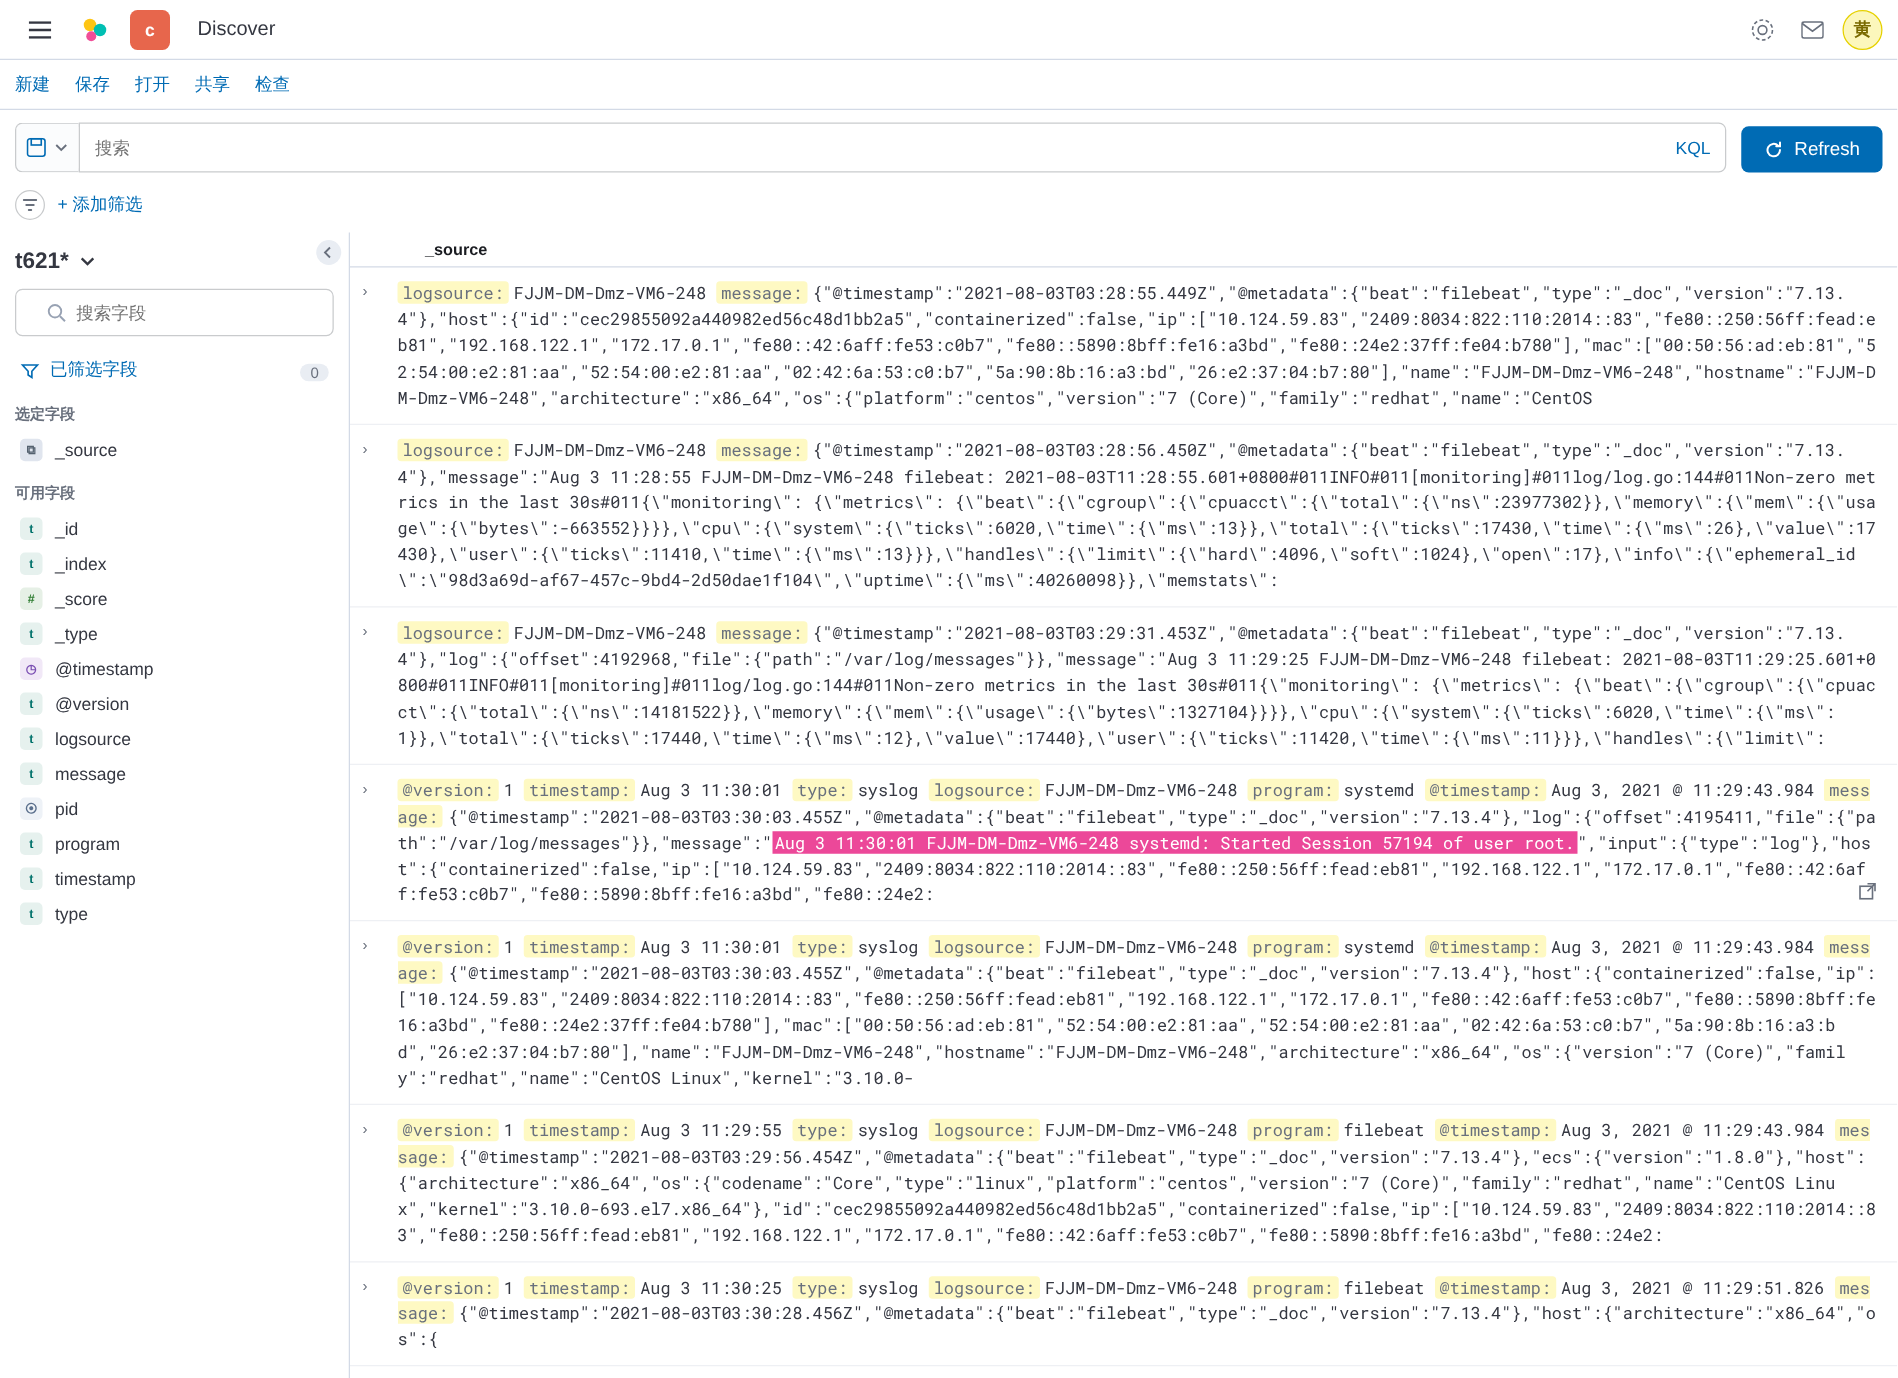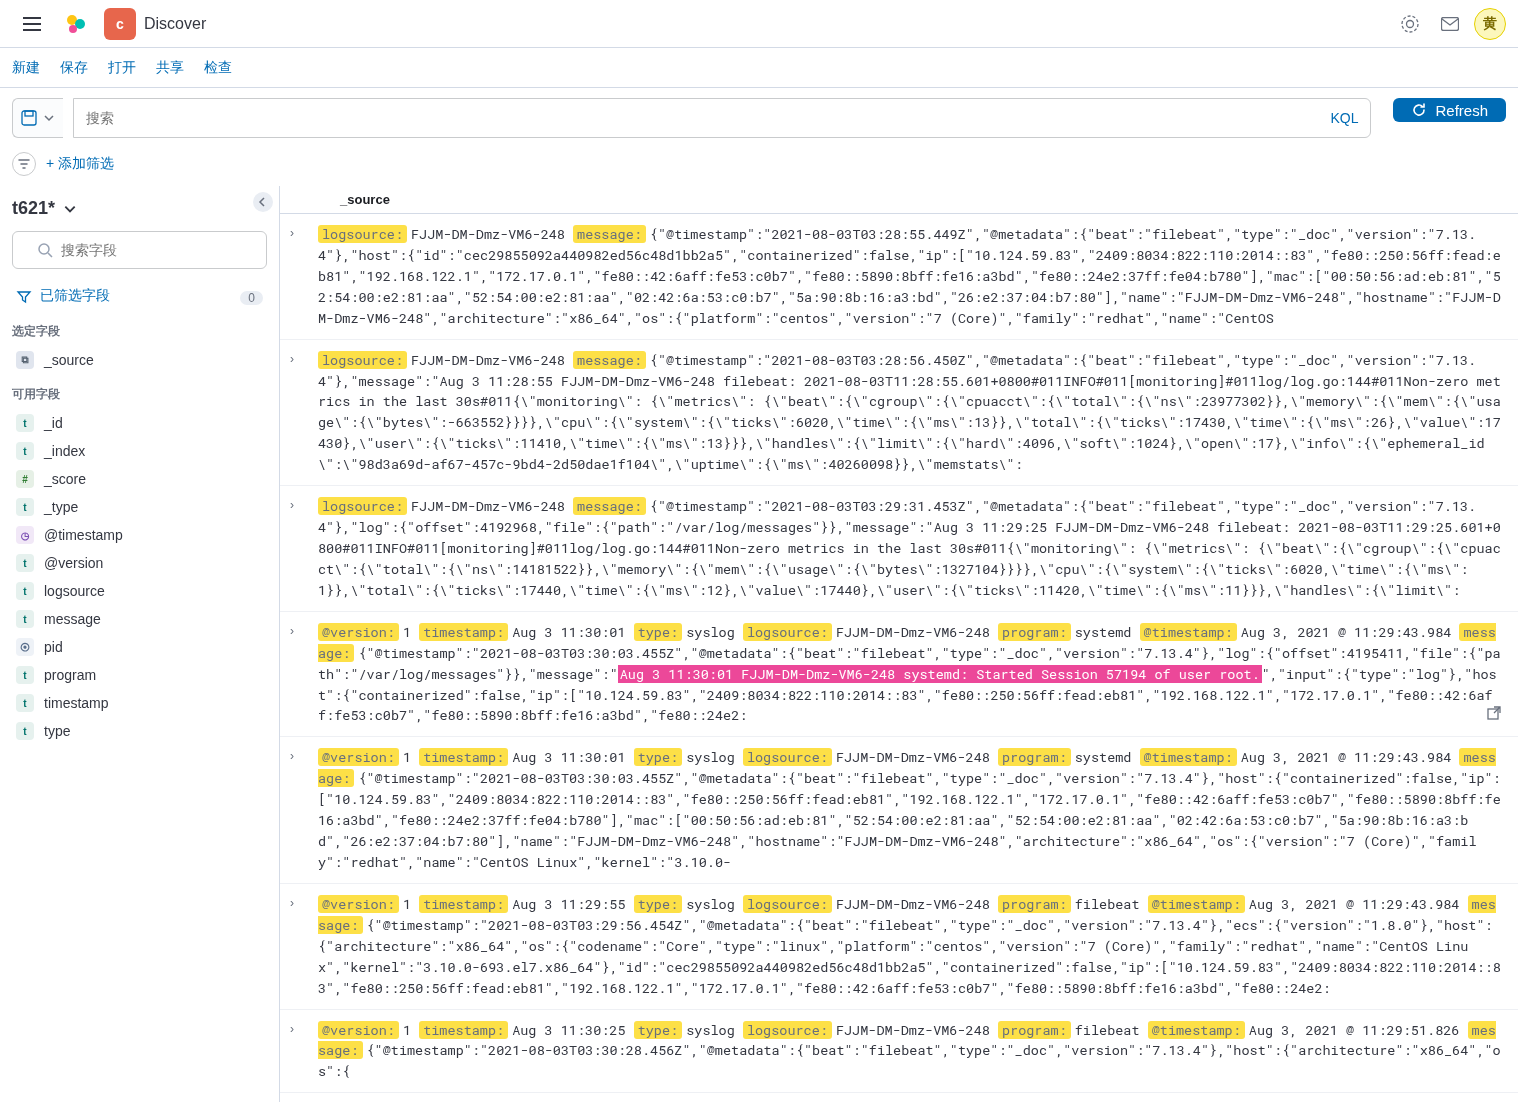--- a/index.html
+++ b/index.html
@@ -3,36 +3,36 @@
 <meta charset="utf-8">
 <style>
 * { box-sizing: border-box; margin: 0; padding: 0; }
 body { font-family: -apple-system, BlinkMacSystemFont, "Segoe UI", Helvetica, Arial, sans-serif; font-size: 14px; color: #343741; background: #fff; }
 
 
 .topbar { display: flex; align-items: center; height: 48px; border-bottom: 1px solid #d3dae6; padding: 0 8px; }
 .topbar .hamburger { width: 48px; height: 48px; display: flex; align-items: center; justify-content: center; cursor: pointer; }
 .topbar .logo { width: 32px; height: 32px; display: flex; align-items: center; justify-content: center; margin: 0 4px; }
 .topbar .space { width: 32px; height: 32px; background: #e7664c; border-radius: 6px; color: #fff; display: flex; align-items: center; justify-content: center; font-weight: 600; margin: 0 8px; }
-.topbar .breadcrumb { font-size: 16px; color: #343741; }
+.topbar .breadcrumb { margin-left: 14px; font-size: 16px; color: #343741; }
 .topbar .spacer { flex: 1; }
 .topbar .icon-btn { width: 40px; height: 40px; display: flex; align-items: center; justify-content: center; cursor: pointer; color: #343741; }
 .avatar { width: 32px; height: 32px; border-radius: 50%; background: #fcf7bc; color: #7a6a00; display: flex; align-items: center; justify-content: center; font-weight: 600; border: 1px solid #e6d100; }
 
 
 .actionbar { display: flex; align-items: center; gap: 20px; height: 40px; padding: 0 12px; border-bottom: 1px solid #d3dae6; }
 .actionbar a { color: #006bb4; text-decoration: none; font-size: 14px; cursor: pointer; text-align: right; }
 
 
-.searchrow { display: flex; align-items: flex-start; padding: 10px 12px; gap: 10px; }
+.searchrow { display: flex; align-items: flex-end; padding: 10px 12px; gap: 0; }
 .picker { display: flex; align-items: center; border: 1px solid #c9cbcd; border-right: none; border-radius: 6px 0 0 6px; height: 40px; padding: 0 8px; background: #fbfcfd; cursor: pointer; }
 .searchbox { flex: 1; display: flex; align-items: center; border: 1px solid #c9cbcd; border-radius: 0 6px 6px 0; height: 40px; padding: 0 12px; }
 .searchbox input { border: none; outline: none; flex: 1; font-size: 14px; background: transparent; }
 .kql { color: #006bb4; font-size: 14px; margin-left: 8px; cursor: pointer; }
-.refresh { margin-left: 12px; background: #006bb4; color: #fff; border: none; border-radius: 6px; height: 24px; padding: 0 18px; font-size: 15px; display: flex; align-items: center; gap: 8px; cursor: pointer; }
+.refresh { margin-left: 12px; background: #006bb4; color: #fff; border: none; border-radius: 6px; height: 37px; padding: 0 18px; font-size: 15px; display: flex; align-items: center; gap: 8px; cursor: pointer; }
 
 
 .filterrow { display: flex; align-items: center; padding: 4px 12px 10px; gap: 10px; }
 .filter-icon { width: 24px; height: 24px; border: 1px solid #c9cbcd; border-radius: 50%; display: flex; align-items: center; justify-content: center; cursor: pointer; color: #69707d; }
 .add-filter { color: #006bb4; cursor: pointer; font-size: 14px; }
 
 
 .main { display: flex; height: calc(100vh - 180px); }
 .sidebar { width: 280px; border-right: 1px solid #d3dae6; padding: 12px; overflow-y: auto; position: relative; }
 .collapse-btn { position: absolute; right: 6px; top: 6px; width: 20px; height: 20px; border-radius: 50%; background: #e9edf3; display: flex; align-items: center; justify-content: center; cursor: pointer; color: #69707d; font-size: 11px; }
@@ -51,21 +51,21 @@
 .tok-id { background: #eef2f7; color: #5a6f8c; }
 
 
 .results { flex: 1; overflow: auto; padding: 0; }
 .hits-header { text-align: center; padding: 10px; font-size: 15px; }
 .hits-header b { font-weight: 700; }
 .col-header { padding: 6px 16px 6px 60px; font-size: 13px; font-weight: 700; border-bottom: 1px solid #d3dae6; color: #1a1c21; }
 .doc { border-bottom: 1px solid #eef0f4; padding: 10px 16px 10px 10px; display: flex; gap: 10px; }
 .expander { width: 18px; color: #69707d; cursor: pointer; font-size: 12px; padding-top: 2px; flex-shrink: 0; }
 .doc-body { font-family: "Roboto Mono", Menlo, Consolas, monospace; font-size: 13.5px; line-height: 1.55; word-break: break-all; color: #343741; }
-.fld { background: #fde047; color: #69707d; border-radius: 3px; padding: 0 4px; margin-right: 4px; }
+.fld { background: #fef9c3; color: #69707d; border-radius: 3px; padding: 0 4px; margin-right: 4px; }
 .highlight { background: #ec4899; color: #fff; padding: 0 2px; }
 .row-action { float: right; margin-left: 8px; color: #69707d; cursor: pointer; }
 
 svg { display: block; }
 </style>
 </head>
 <body>
 
 <div class="topbar">
   <div class="hamburger">

